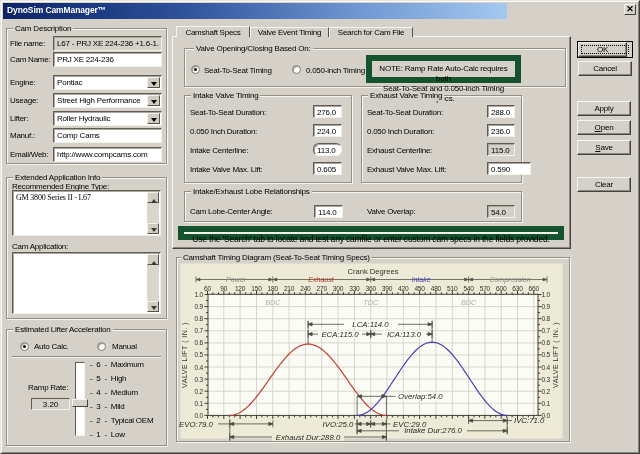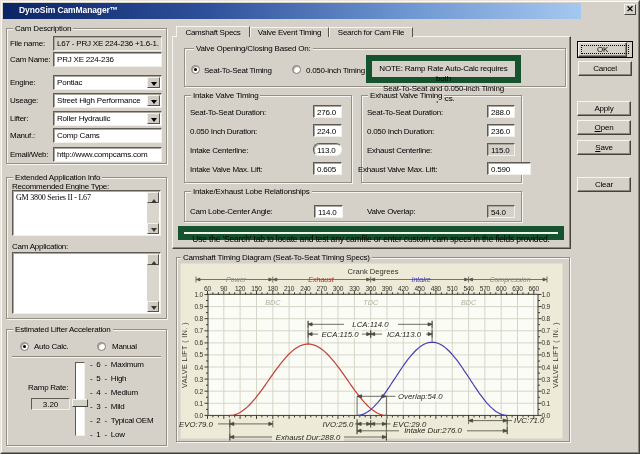--- a/index.html
+++ b/index.html
@@ -5,23 +5,23 @@
 html,body { width:640px; height:454px; overflow:hidden; }
 body { font-family:"Liberation Sans", sans-serif; background:#d5d1c8; position:relative;
        -webkit-font-smoothing: antialiased; }
 .abs { position:absolute; }
 .win { left:0; top:0; width:640px; height:454px; background:#d5d1c8;
   border-top:1px solid #e8e5de; border-left:1px solid #e8e5de;
   border-right:1px solid #43403a; border-bottom:1px solid #43403a; }
 .win2 { left:1px; top:1px; width:638px; height:452px;
   border-top:1px solid #fbfaf6; border-left:1px solid #fbfaf6;
   border-right:1px solid #8a867e; border-bottom:1px solid #8a867e; }
-.title { left:3px; top:3px; width:578px; height:16px;
+.title { left:3px; top:3px; width:504px; height:16px;
   background:linear-gradient(to right, #0b2465 0%, #2e509a 35%, #6e96d1 70%, #a5c8f0 100%);
-  color:#fff; font-weight:bold; font-size:8.5px; letter-spacing:-0.1px; line-height:15px; padding-left:16px; }
+  color:#fff; font-weight:bold; font-size:8.5px; letter-spacing:-0.1px; line-height:15px; padding-left:4px; }
 .xbtn { left:624px; top:4px; width:12px; height:11px; background:#d5d1c8;
   border-top:1px solid #f4f2ec; border-left:1px solid #f4f2ec;
   border-right:1px solid #44413b; border-bottom:1px solid #44413b;
   font-size:9px; line-height:9px; text-align:center; font-weight:bold; color:#000; }
 .grp { border:1px solid #949086; box-shadow:1px 1px 0 #f7f5f0, inset 1px 1px 0 #f7f5f0; }
 .leg { position:absolute; top:-5px; left:6px; background:#d5d1c8; padding:0 2px; font-size:8px; letter-spacing:-0.2px;
        line-height:10px; white-space:nowrap; color:#000; }
 .lab { position:absolute; font-size:8px; letter-spacing:-0.25px; color:#000; white-space:nowrap; }
 .fld { position:absolute; background:#fff; font-size:8px; letter-spacing:-0.2px; color:#000; white-space:nowrap;
   border-top:1px solid #5f5b53; border-left:1px solid #5f5b53;
@@ -157,21 +157,21 @@
 
 <div class="abs grp" style="left:361px; top:95px; width:161px; height:88px;">
   <span class="leg">Exhaust Valve Timing</span>
 </div>
 <div class="lab" style="left:367px; top:108px;">Seat-To-Seat Duration:</div>
 <div class="fld" style="left:487px; top:105px; width:28px; height:13px;">288.0</div>
 <div class="lab" style="left:367px; top:127px;">0.050 Inch Duration:</div>
 <div class="fld" style="left:487px; top:124px; width:28px; height:13px;">236.0</div>
 <div class="lab" style="left:367px; top:146px;">Exhaust Centerline:</div>
 <div class="fld ro" style="left:487px; top:143px; width:28px; height:13px;">115.0</div>
-<div class="lab" style="left:358px; top:165px;">Exhaust Valve Max. Lift:</div>
+<div class="lab" style="left:367px; top:165px;">Exhaust Valve Max. Lift:</div>
 <div class="fld" style="left:487px; top:162px; width:44px; height:13px;">0.590</div>
 
 <div class="abs grp" style="left:184px; top:191px; width:338px; height:31px;">
   <span class="leg">Intake/Exhaust Lobe Relationships</span>
 </div>
 <div class="lab" style="left:190px; top:207px;">Cam Lobe-Center Angle:</div>
 <div class="fld" style="left:314px; top:205px; width:29px; height:13px;">114.0</div>
 <div class="lab" style="left:367px; top:207px;">Valve Overlap:</div>
 <div class="fld ro" style="left:487px; top:205px; width:28px; height:13px;">54.0</div>
 

